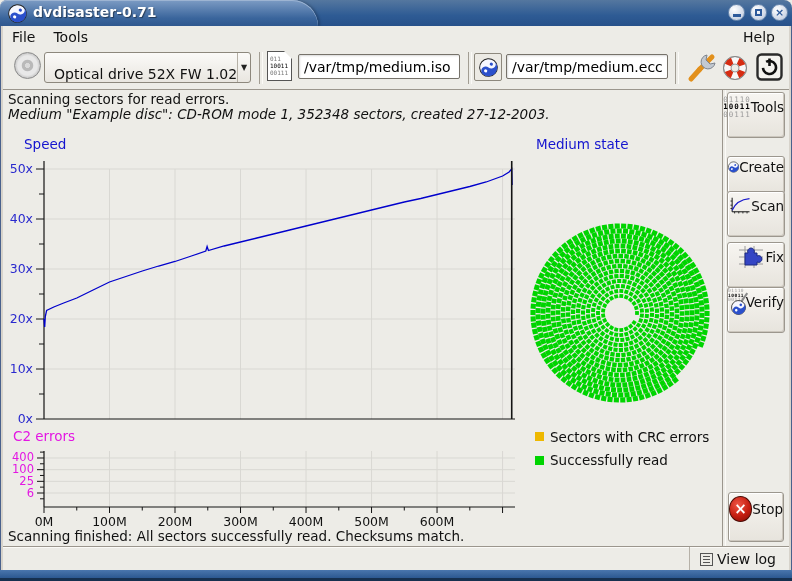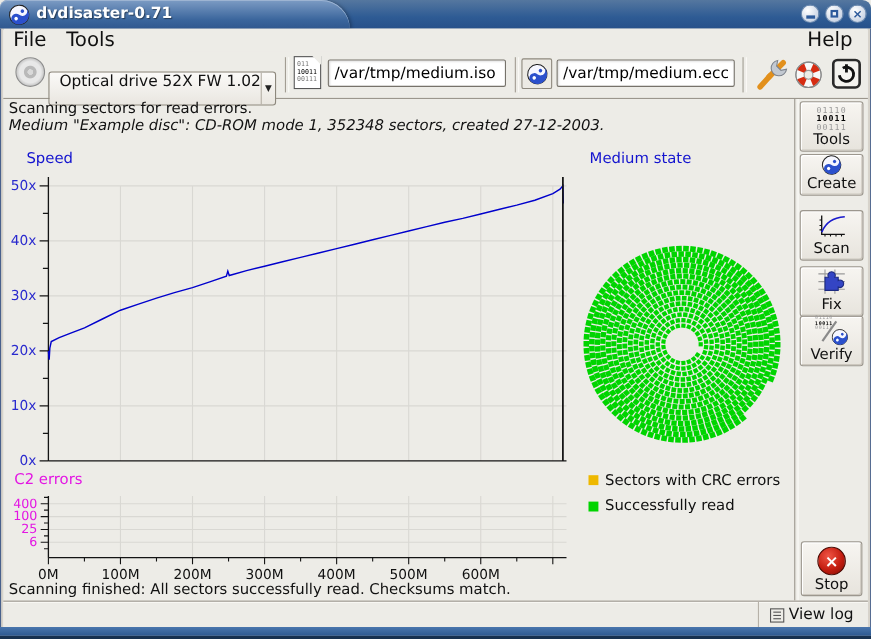--- a/index.html
+++ b/index.html
@@ -22,31 +22,31 @@
     color:#2d5a9b;font-size:11px;font-weight:bold;line-height:1;cursor:default;}
   .win-btn .sq{width:7px;height:7px;border:2px solid #2d5a9b;box-sizing:border-box;}
   .win-btn .mn{width:8px;height:3px;background:#2d5a9b;margin-top:6px;}
   .frame-l{position:absolute;left:0;top:26px;width:3px;height:544px;background:#d7d3cb;border-left:1px solid #49618c;box-sizing:border-box;}
   .frame-r{position:absolute;right:0;top:26px;width:3px;height:544px;background:#d7d3cb;border-right:1px solid #49618c;box-sizing:border-box;}
   .frame-b{position:absolute;left:0;top:570px;width:792px;height:8px;
     background:linear-gradient(#4a76ad,#2c5890);}
   .frame-b2{position:absolute;left:0;top:578px;width:792px;height:3px;background:#16304f;}
   
   .menubar{position:absolute;left:3px;top:26px;width:786px;height:21px;background:#edece7;
-    font-size:18px;display:flex;align-items:center;}
+    font-size:14px;display:flex;align-items:center;}
   .menu-item{padding:1px 9px;}
   .menu-help{margin-left:auto;padding:1px 14px;}
   
   .toolbar{position:absolute;left:3px;top:47px;width:786px;height:42px;background:#edece7;
     border-bottom:1px solid #9b968d;}
   .vsep{position:absolute;top:5px;width:2px;height:32px;border-left:1px solid #a29d93;border-right:1px solid #fbfaf7;}
   .cd-icon{position:absolute;left:11px;top:5px;width:27px;height:27px;border-radius:50%;
     background:radial-gradient(circle at 50% 50%, #d9d9d9 0 14%, #b9b9b9 15% 30%, #e8e8e8 35% 55%, #9f9f9f 90%);
     border:1px solid #8c8c8c;box-sizing:border-box;}
-  .combo{position:absolute;left:41px;top:18px;width:207px;height:31px;display:flex;align-items:flex-start;
+  .combo{position:absolute;left:41px;top:5px;width:207px;height:31px;display:flex;align-items:flex-end;
     background:linear-gradient(#fbfaf8,#e9e6e0);border:1px solid #8d887d;border-radius:3px;box-sizing:border-box;
     font-size:14px;}
   .combo-label{flex:1;padding-left:9px;white-space:nowrap;}
   .combo-arrow{width:24px;height:100%;display:flex;align-items:center;justify-content:center;
     border-left:1px solid #b5b0a6;font-size:8px;color:#222;}
   .tb-file-icon{position:absolute;left:264px;top:4px;width:25px;height:30px;background:#fff;
     border:1px solid #555;box-sizing:border-box;font-family:"DejaVu Sans Mono",monospace;
     font-size:6px;line-height:7px;padding:3px 1px 0 2px;color:#000;}
   .tb-file-icon .fold{position:absolute;right:-1px;top:-1px;width:0;height:0;
     border-top:8px solid #edece7;border-left:8px solid transparent;border-bottom:0;}
@@ -65,22 +65,22 @@
   .legend{position:absolute;left:535px;top:425px;}
   .legend-row{display:flex;align-items:center;height:23.5px;}
   .legend-swatch{width:9px;height:9px;margin-right:6px;}
   .legend-label{font-size:13.5px;}
   .side-sep{position:absolute;left:722px;top:90px;width:2px;height:456px;
     border-left:1px solid #9b968d;border-right:1px solid #fbfaf7;}
   
   .side-btn{position:absolute;left:727px;width:58px;background:linear-gradient(#f7f5f1,#e7e4dd);
     border:1px solid #9c978e;border-radius:3px;box-sizing:border-box;
     box-shadow:inset 1px 1px 0 #fff, inset -1px -1px 0 #ccc7be;
-    display:flex;flex-direction:column;align-items:center;justify-content:flex-end;
-    padding-bottom:2px;cursor:default;}
+    display:flex;flex-direction:row;align-items:center;justify-content:flex-end;
+    padding-bottom:16px;cursor:default;}
   .side-btn .lbl{font-size:13.5px;line-height:16px;}
   .bin-rows{font-family:"DejaVu Sans Mono",monospace;font-size:7.5px;line-height:7.5px;
     letter-spacing:1px;text-align:center;color:#999;}
   .bin-rows .b{color:#000;font-weight:bold;}
   .bin-mini{font-family:"DejaVu Sans Mono",monospace;font-size:4.5px;line-height:4.5px;
     letter-spacing:.5px;color:#999;}
   .bin-mini .b{color:#000;font-weight:bold;}
   .verify-ico{position:relative;width:30px;height:26px;}
   .verify-slash{position:absolute;left:12px;top:2px;width:1.5px;height:22px;background:#8a8a8a;transform:rotate(35deg);}
   .verify-yy{position:absolute;right:0;bottom:0;width:15px;height:15px;}
@@ -1126,21 +1126,21 @@
 
   <div class="side-btn" style="top:92px;height:46px">
     <div class="bin-rows">
       <span>01110</span><br>
       <span class="b">10011</span><br>
       <span>00111</span>
     </div>
     <div class="lbl">Tools</div>
   </div>
 
-  <div class="side-btn" style="top:140px;height:38px">
+  <div class="side-btn" style="top:156px;height:38px">
     <svg width="26" height="26" viewBox="0 0 20 20">
         <use href="#yinyang"></use>
       </svg>
     <div class="lbl">Create</div>
   </div>
 
   <div class="side-btn" style="top:191px;height:46px">
     <svg width="28" height="24" viewBox="0 0 28 24">
       <path d="M5 2 V19 H26" stroke="#111" stroke-width="1.2" fill="none"></path>
       <path d="M8 19 v2 M13 19 v2 M18 19 v2 M23 19 v2 M5 6 h-2 M5 11 h-2 M5 15 h-2" stroke="#111" stroke-width="1"></path>

